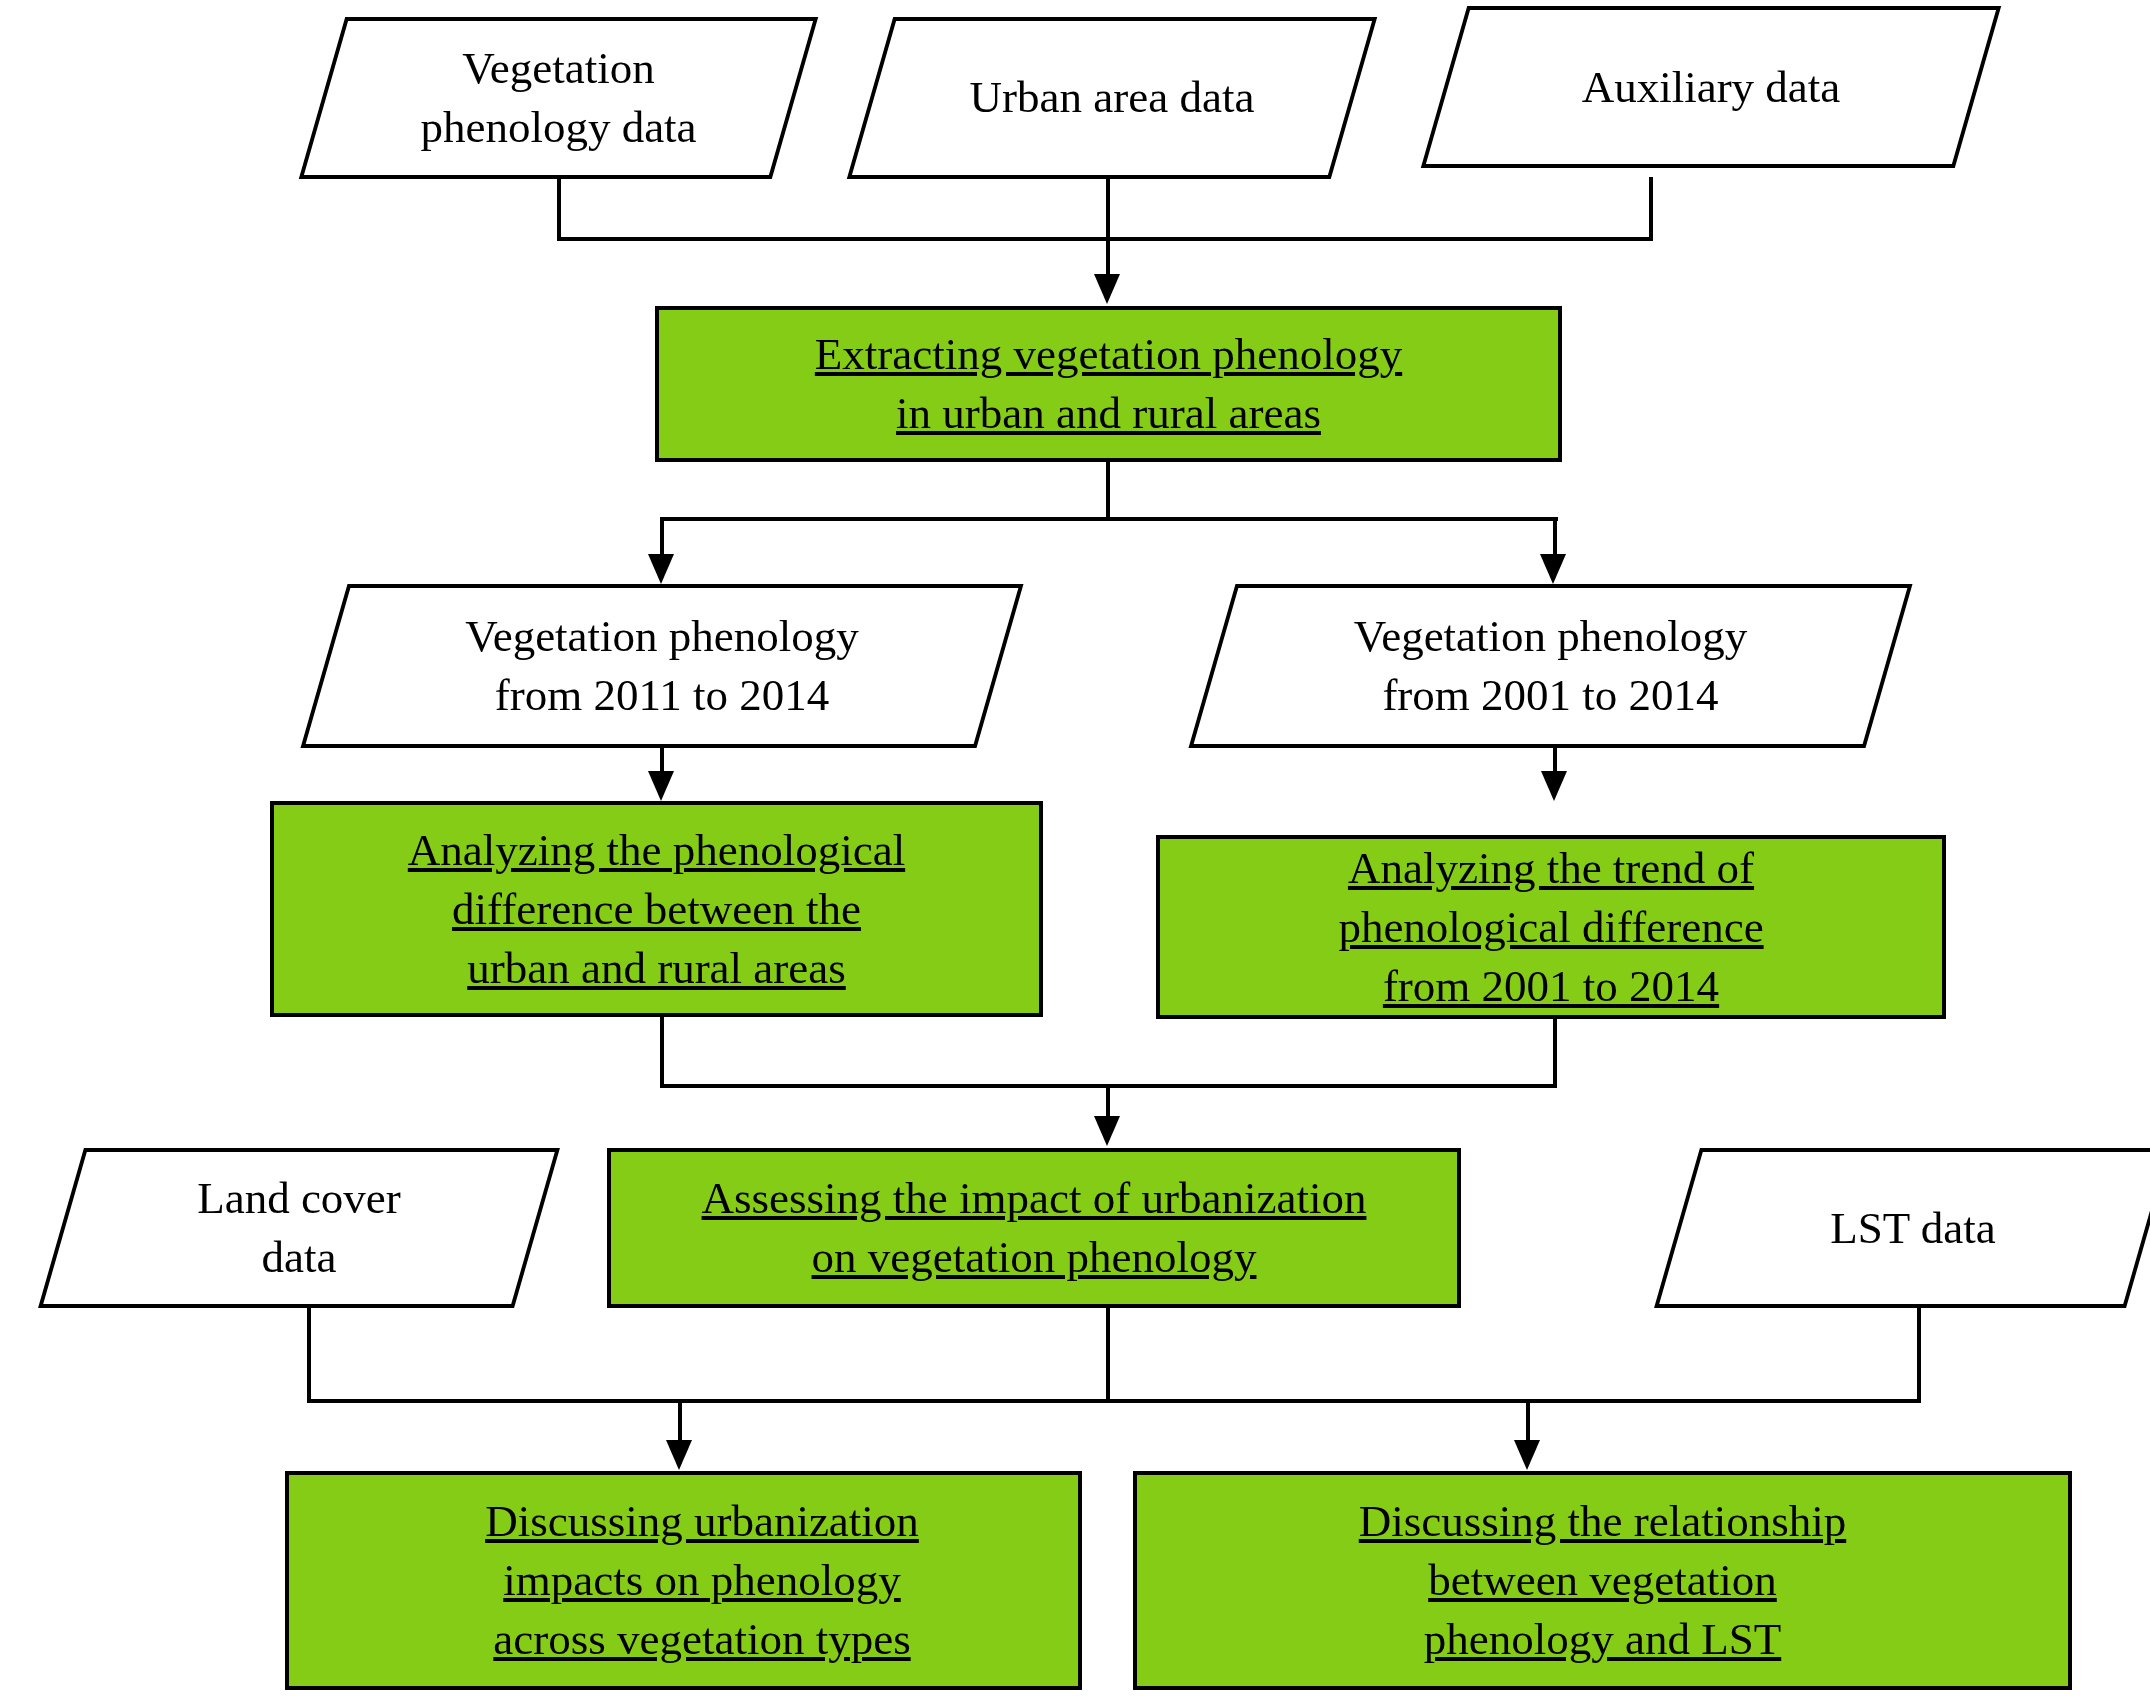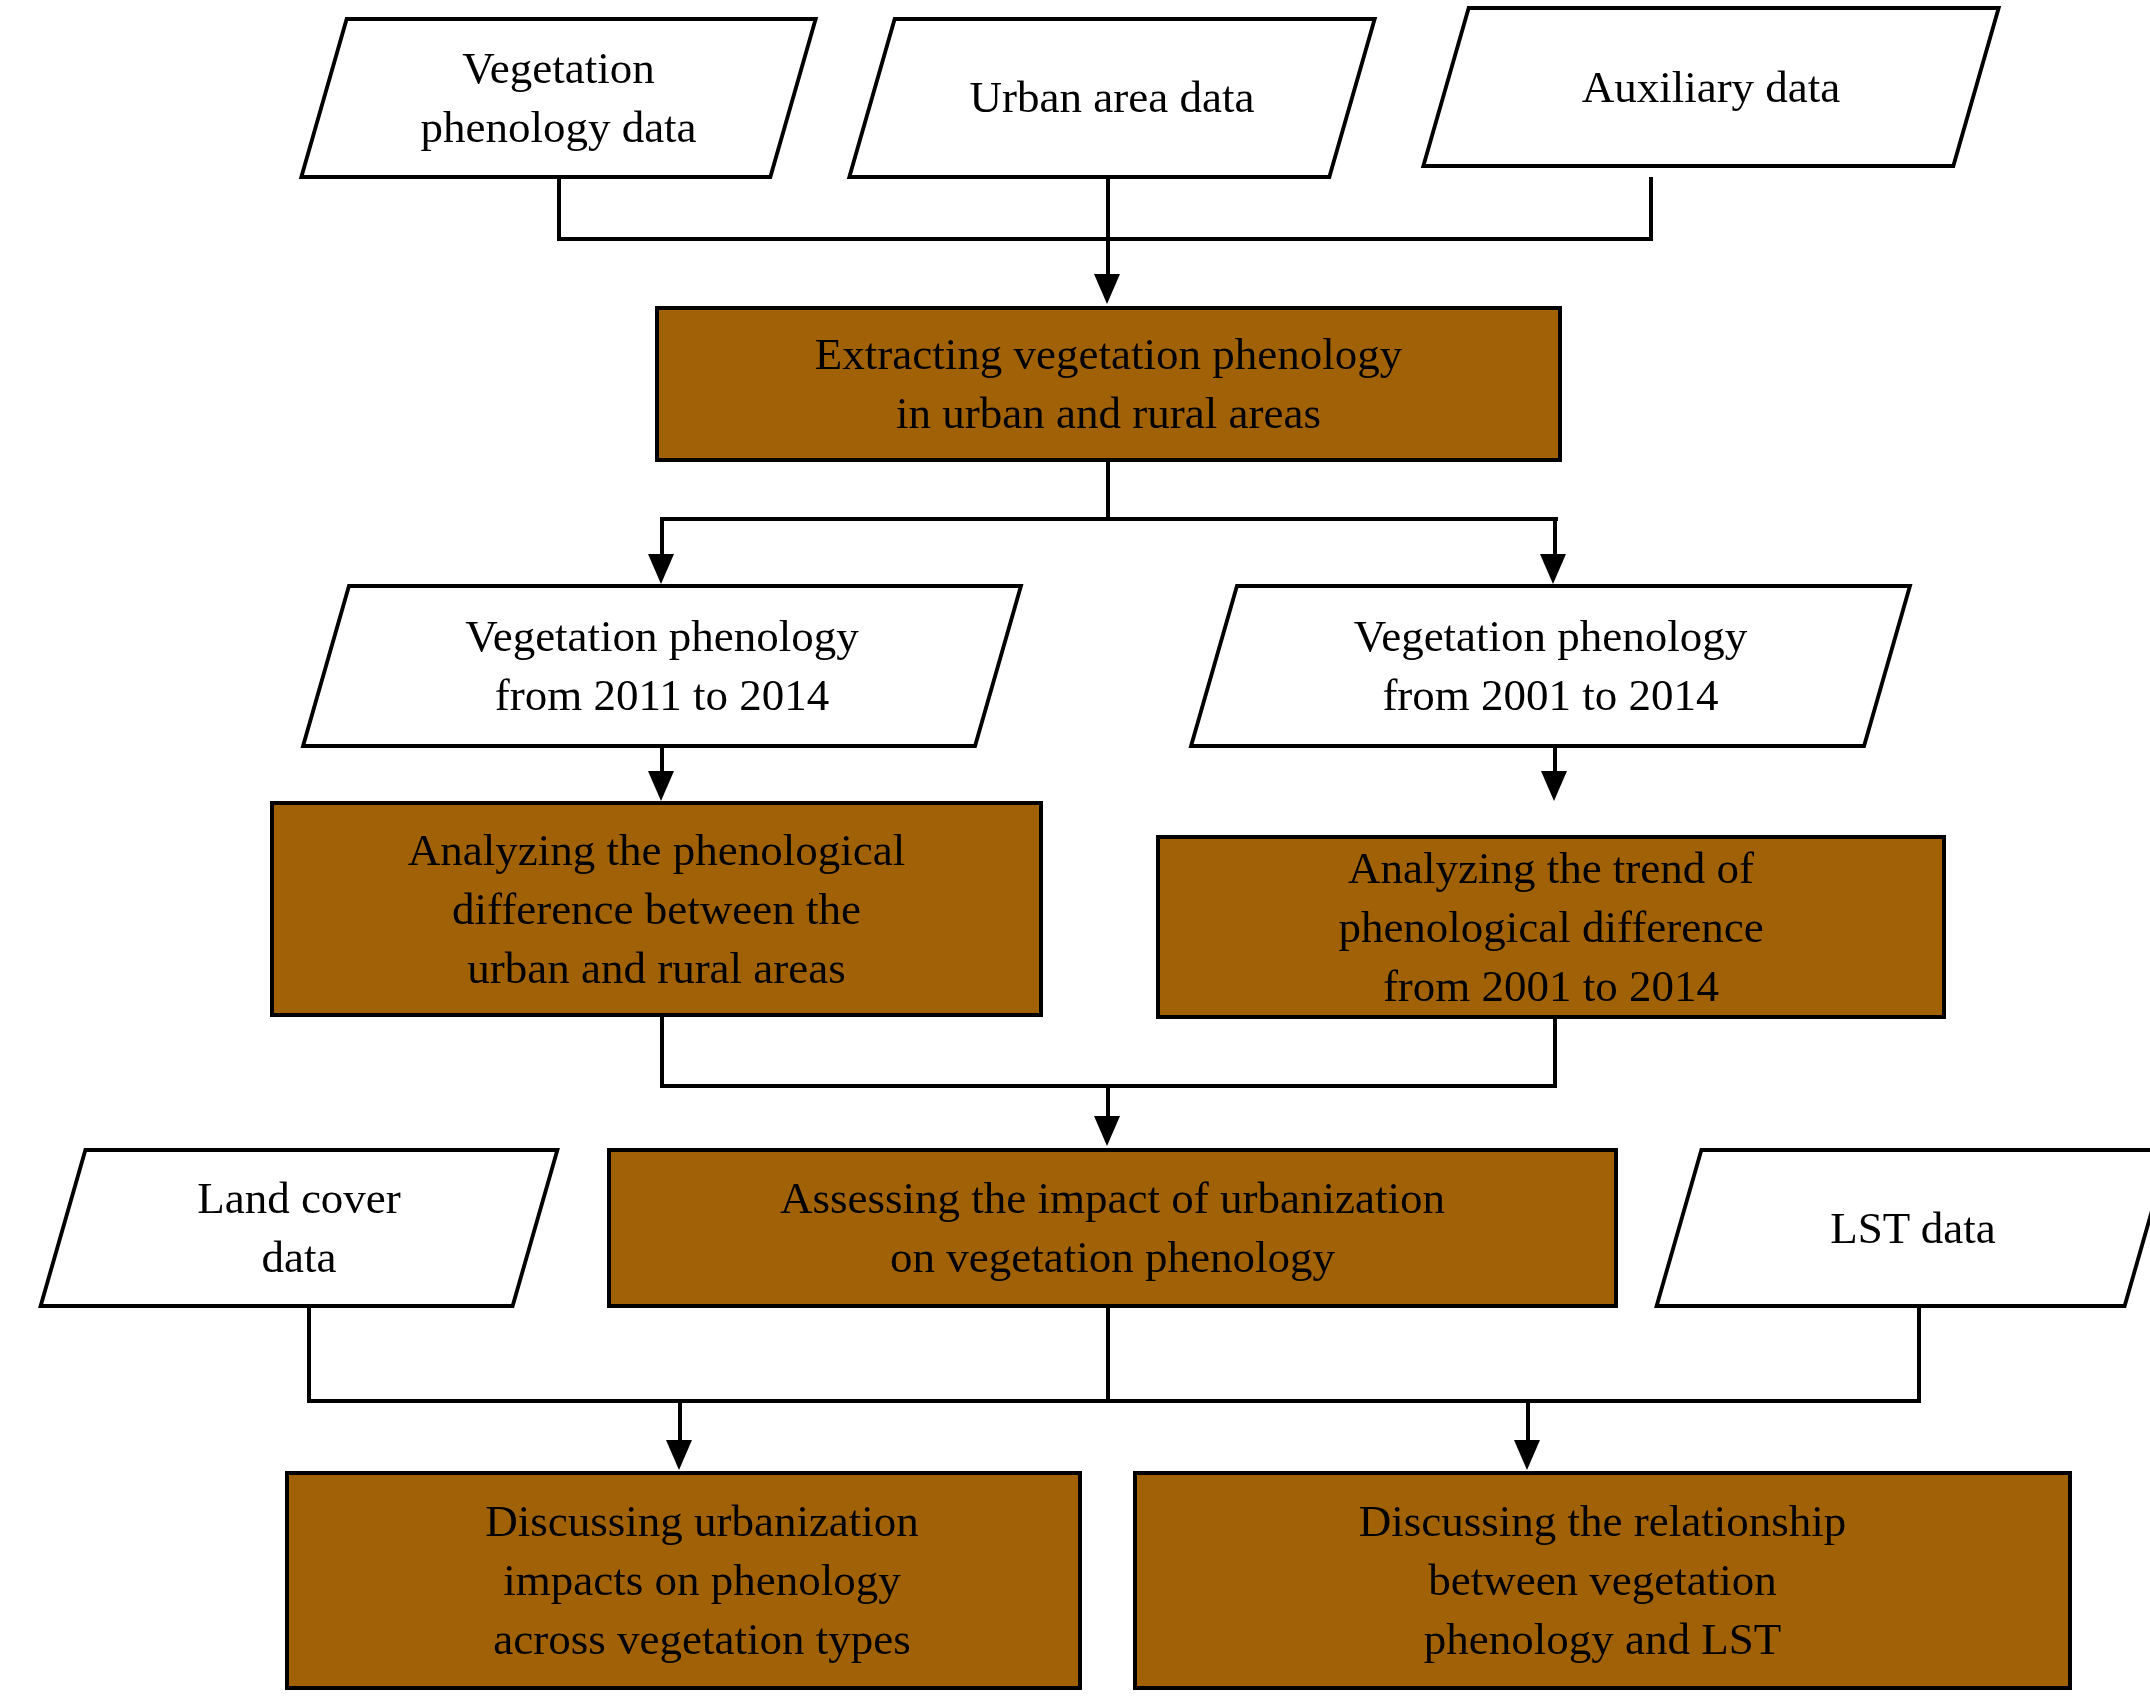--- a/index.html
+++ b/index.html
@@ -15,24 +15,25 @@
     font-family: "Liberation Serif", serif;
     color: #000000;
     overflow: hidden;
     margin-left: 28px;
   }
   
   .node { position: absolute; }
   .box {
     box-sizing: border-box;
     border: 4.3px solid #000000;
-    background: #a16207;
+    background: #84cc16;
     display: flex;
     align-items: center;
     justify-content: center;
+    text-decoration: underline;
   }
   .para { background: transparent; }
   .para .pshape {
     position: absolute;
     left: 0; top: 0; right: 0; bottom: 0;
     box-sizing: border-box;
     border: 4.3px solid #000000;
     background: #ffffff;
     transform: skewX(-16deg);
     transform-origin: 50% 50%;
@@ -150,21 +151,21 @@
   <div class="arrowhead" style="left:1066px; top:1116px;"></div>
 
   <div class="node para" style="left:33px; top:1148px; width:476px; height:160px;">
     <div class="pshape"></div>
     <div class="label-wrap">
         <div class="label">Land cover
 data</div>
       </div>
   </div>
 
-  <div class="node box" style="left:579px; top:1148px; width:1011px; height:160px;">
+  <div class="node box" style="left:579px; top:1148px; width:854px; height:160px;">
     <div class="label">Assessing the impact of urbanization
 on vegetation phenology</div>
   </div>
 
   <div class="node para" style="left:1649px; top:1148px; width:472px; height:160px;">
     <div class="pshape"></div>
     <div class="label-wrap">
         <div class="label">LST data</div>
       </div>
   </div>

